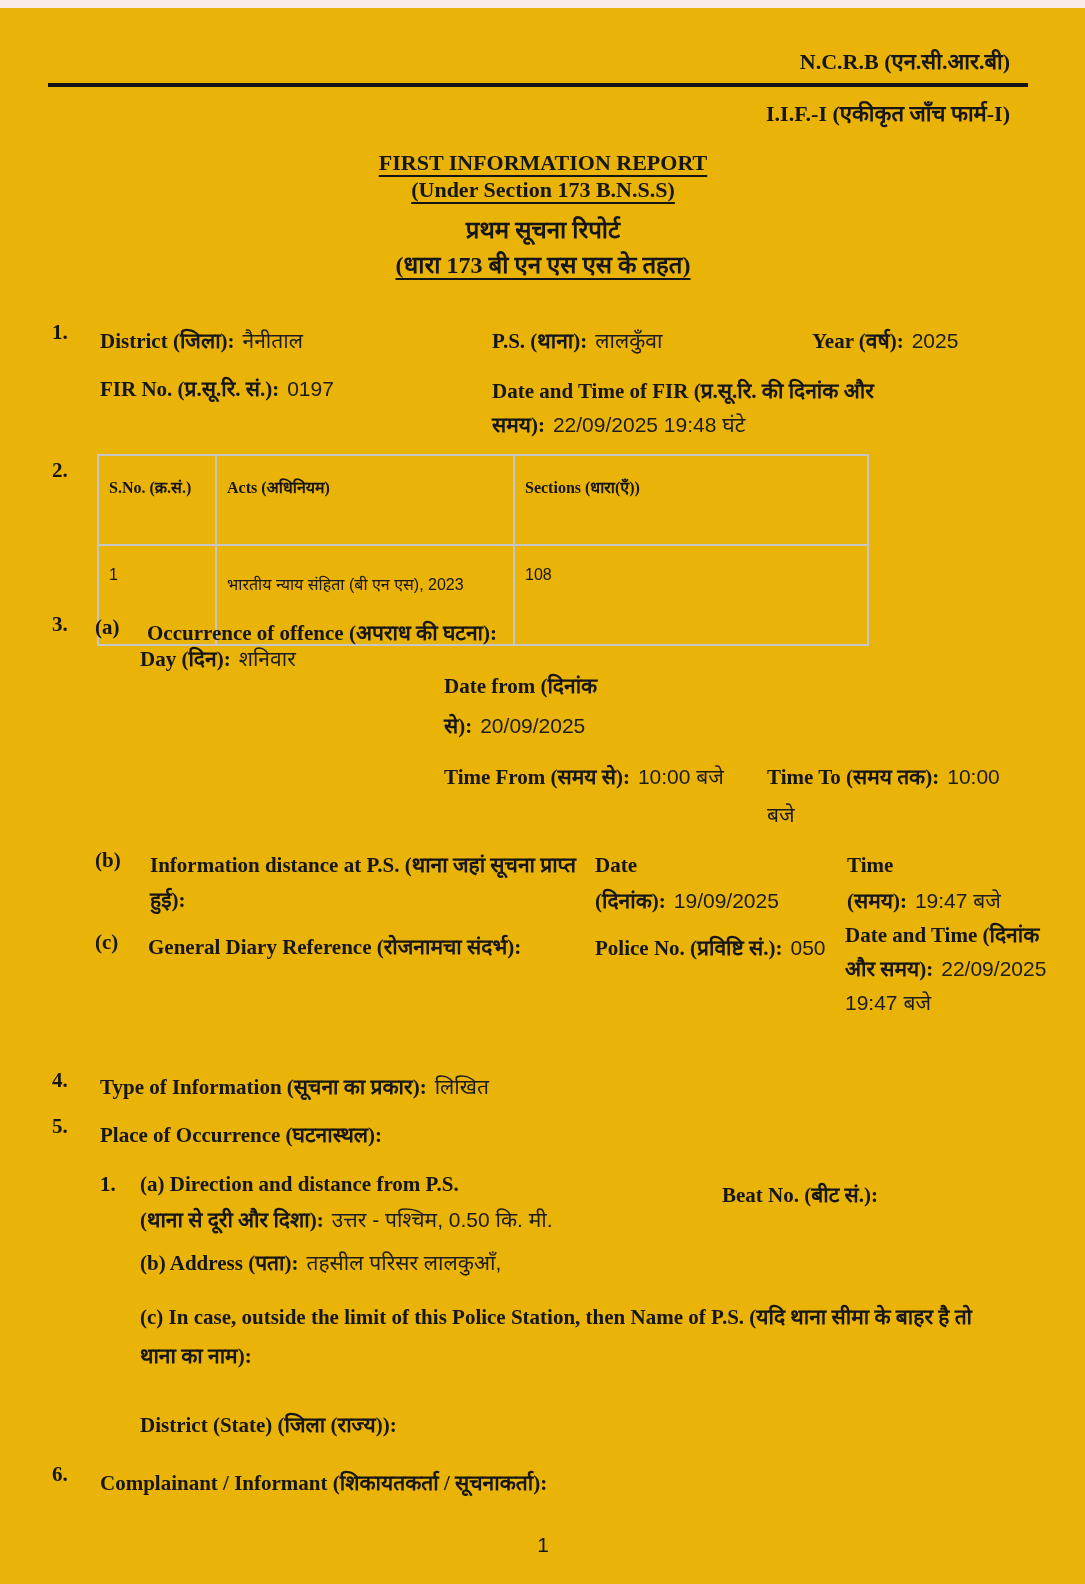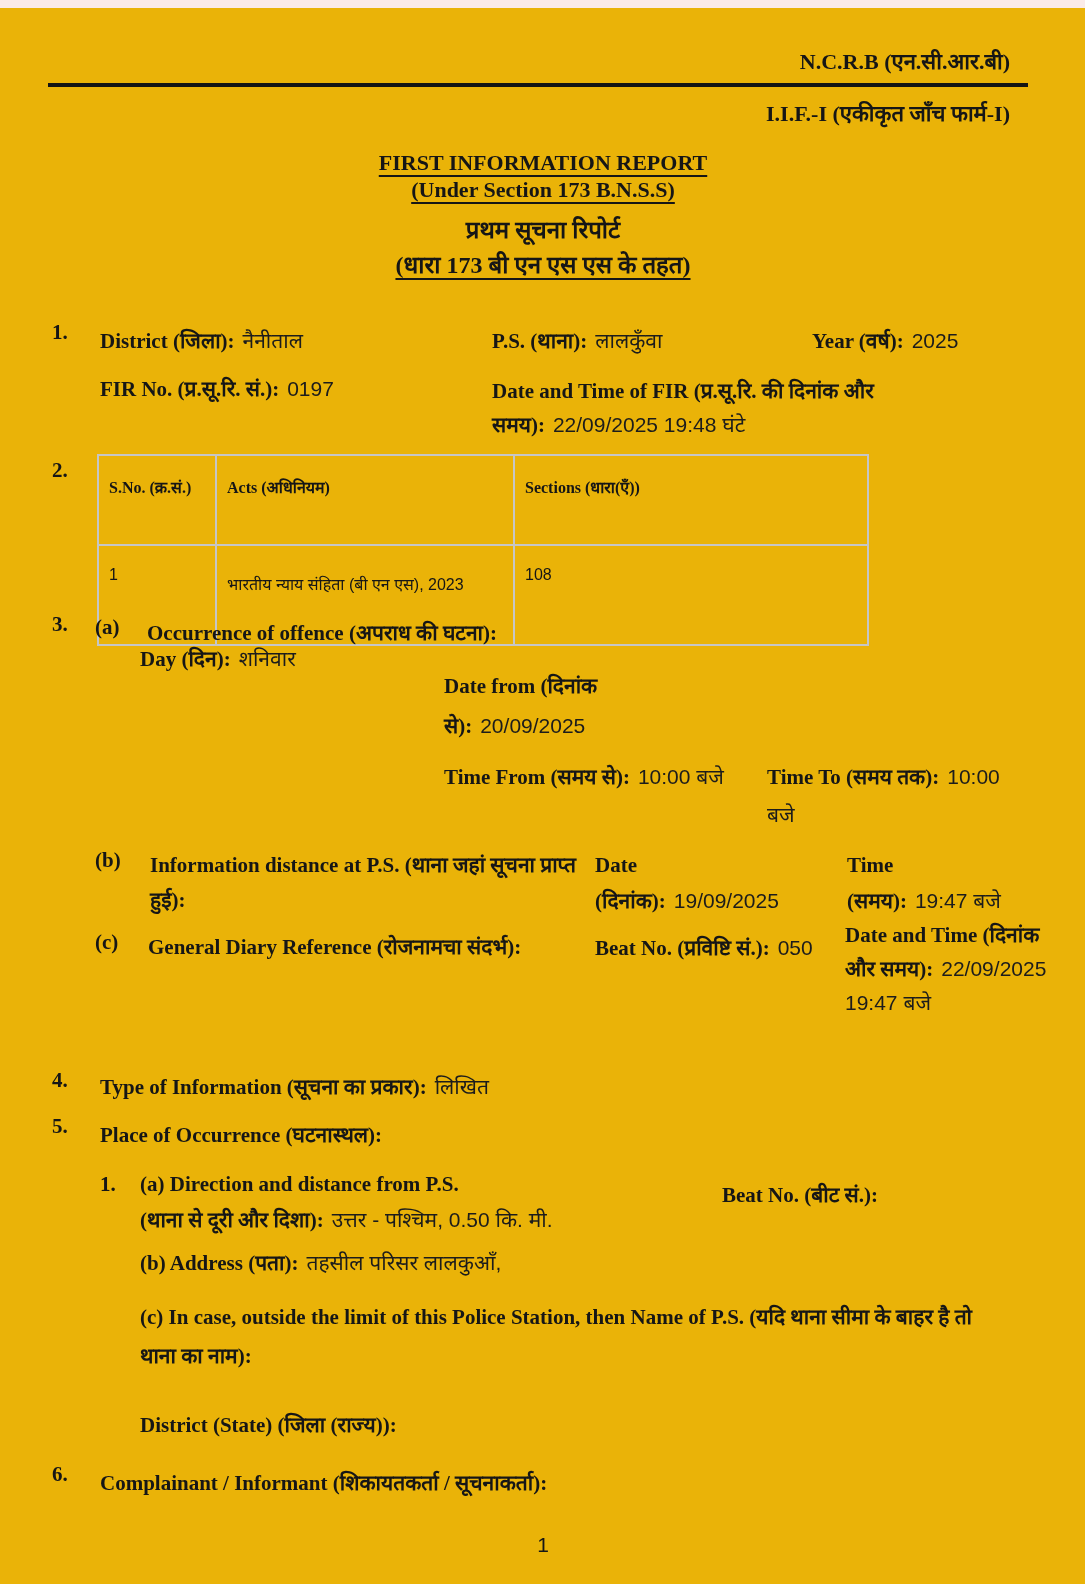--- a/index.html
+++ b/index.html
@@ -168,21 +168,21 @@
   <div class="line wrap" style="left:595px; top:848px; width:190px; line-height:35px;">
     <span class="lbl sp">Date (दिनांक):</span><span class="val">19/09/2025</span>
   </div>
   <div class="line wrap" style="left:847px; top:848px; width:165px; line-height:35px;">
     <span class="lbl sp">Time (समय):</span><span class="val">19:47 बजे</span>
   </div>
 
   <div class="line lbl" style="left:95px; top:930px;">(c)</div>
   <div class="line lbl" style="left:148px; top:932px;">General Diary Reference (रोजनामचा संदर्भ):</div>
   <div class="line wrap" style="left:595px; top:930px; width:235px; line-height:35px;">
-    <span class="lbl sp">Beat No. (प्रविष्टि सं.):</span><span class="val">050</span>
+    <span class="lbl sp">Police No. (प्रविष्टि सं.):</span><span class="val">050</span>
   </div>
   <div class="line wrap" style="left:845px; top:918px; width:225px; line-height:34px;">
     <span class="lbl sp">Date and Time (दिनांक और समय):</span><span class="val">22/09/2025 19:47 बजे</span>
   </div>
 
   <div class="line secnum" style="left:52px; top:1068px;">4.</div>
   <div class="line" style="left:100px; top:1072px;">
     <span class="lbl sp">Type of Information (सूचना का प्रकार):</span><span class="val">लिखित</span>
   </div>
 

